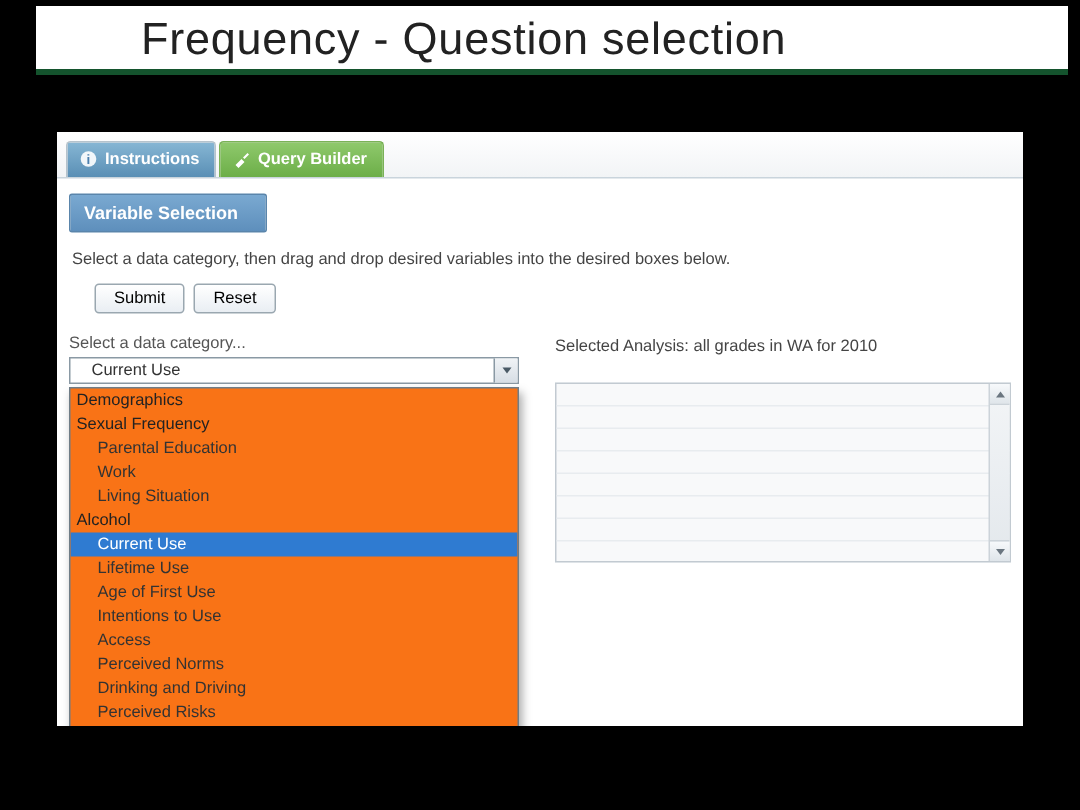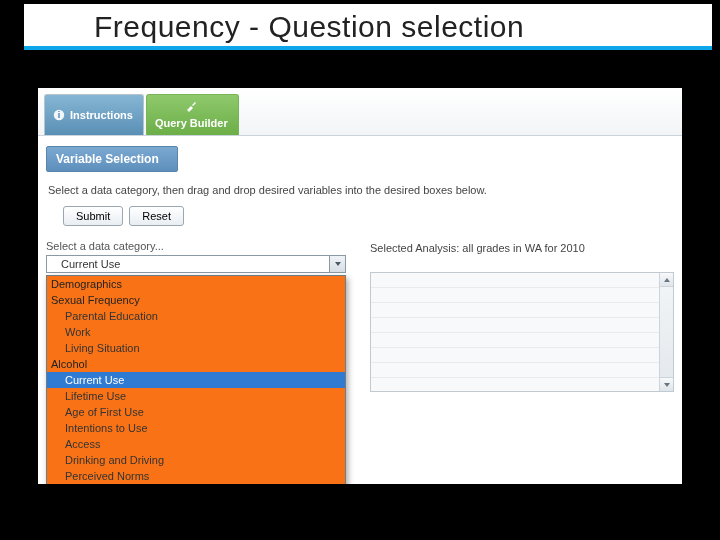--- a/index.html
+++ b/index.html
@@ -13,21 +13,21 @@
   }
   .slide-title {
     color: #fff;
     background: #fff;
     color: #222;
     font-size: 30px;
     padding: 6px 20px 2px 70px;
     letter-spacing: 0.5px;
   }
   .slide-title-wrap {
-    background:#0ea5e9;
+    background:#14532d;
     margin: 4px 8px 0 24px;
     padding-bottom:4px;
   }
   .app {
     position: absolute;
     left: 38px;
     top: 88px;
     width: 644px;
     height: 396px;
     background: #fff;
@@ -50,21 +50,20 @@
     border-bottom: none;
     border-radius: 3px 3px 0 0;
     background: linear-gradient(#86b6d4,#5a8fb5);
     color: #fff;
     cursor: pointer;
     font-weight: bold;
   }
   .tab.active {
     background: linear-gradient(#8fc96c,#6cae48);
     border-color: #7ab257;
-    flex-direction: column;
   }
   .tab .ticon {
     width: 12px; height: 12px;
     display:inline-block;
   }
   .panel-header {
     margin: 10px 8px 0 8px;
     background: linear-gradient(#7aa9d1,#5e8fbc);
     color:#fff;
     font-size: 12px;
@@ -218,22 +217,22 @@
           <div class="grp">Sexual Frequency</div>
           <div class="opt">Parental Education</div>
           <div class="opt">Work</div>
           <div class="opt">Living Situation</div>
           <div class="grp">Alcohol</div>
           <div class="opt sel">Current Use</div>
           <div class="opt">Lifetime Use</div>
           <div class="opt">Age of First Use</div>
           <div class="opt">Intentions to Use</div>
           <div class="opt">Access</div>
+          <div class="opt">Perceived Norms</div>
           <div class="opt">Drinking and Driving</div>
-          <div class="opt">Perceived Norms</div>
           <div class="opt">Perceived Risks</div>
           <div class="opt">Prevention/Intervention</div>
         </div>
     </div>
 
     <div class="right-col">
       <div class="sel-analysis">Selected Analysis: all grades in WA for 2010</div>
       <div class="dropzone">
         <div class="row"></div>
           <div class="row"></div>

